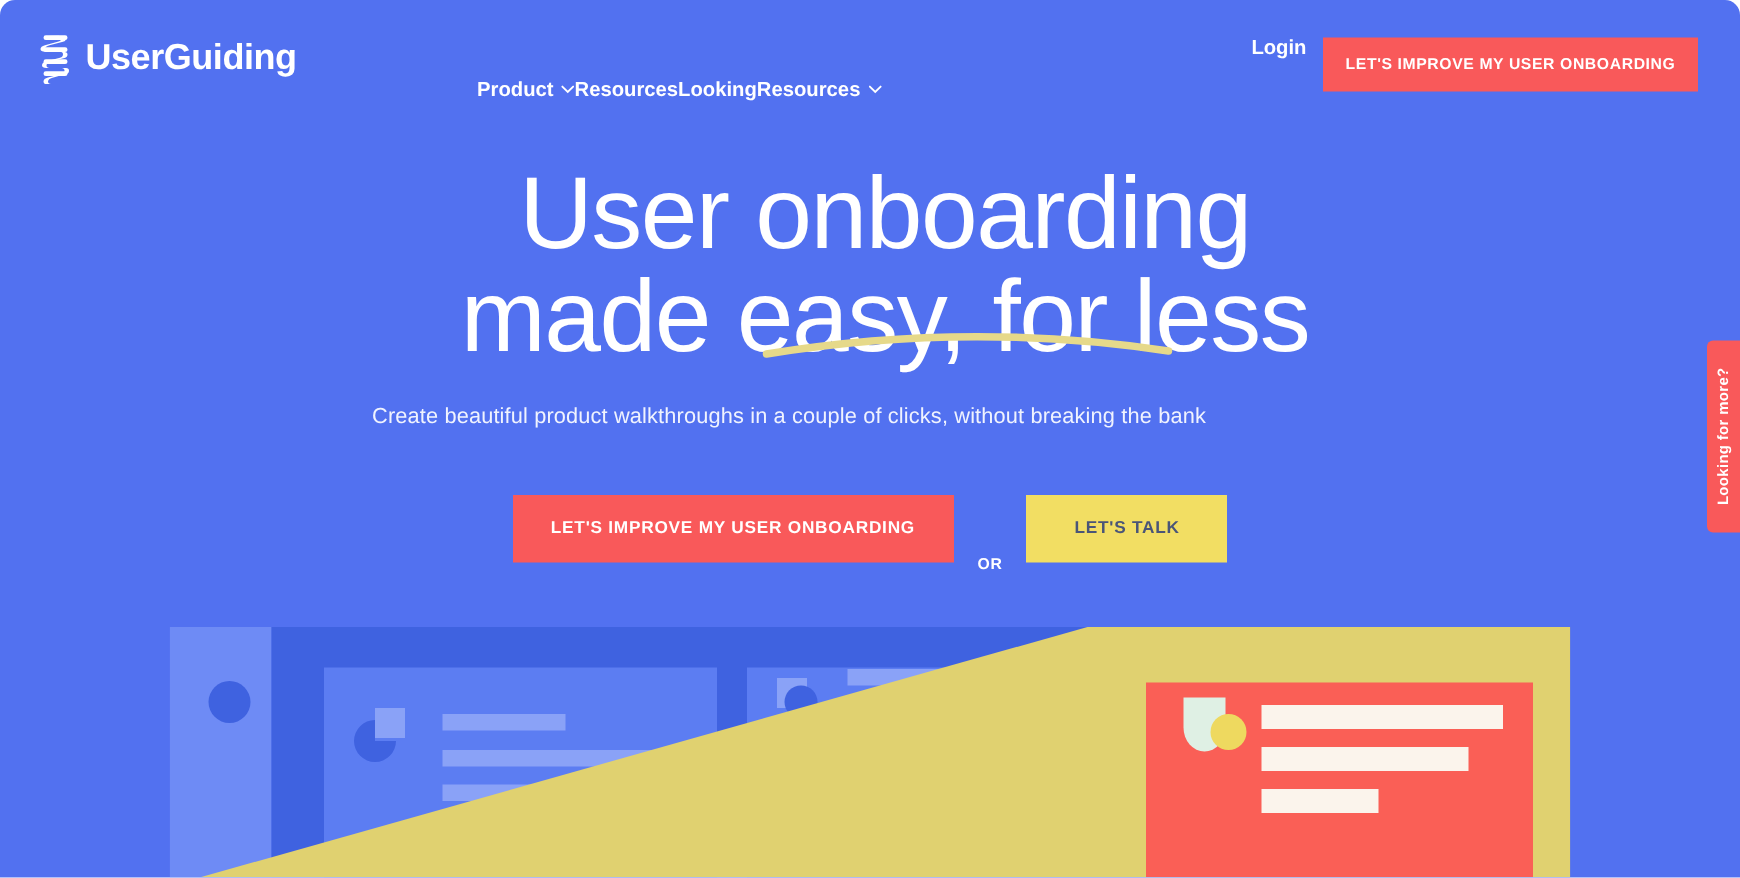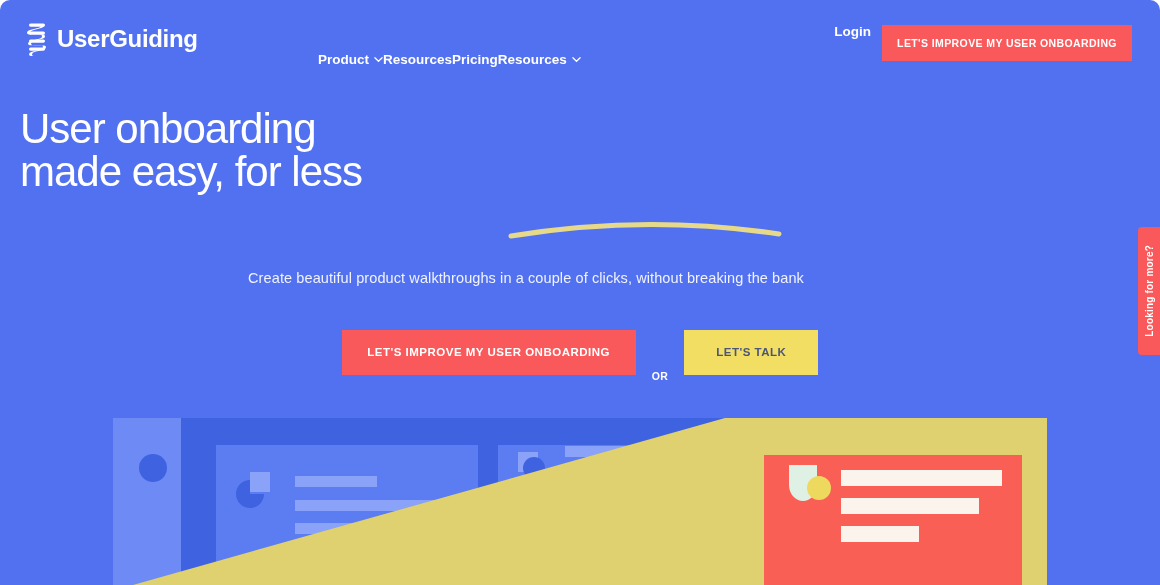--- a/index.html
+++ b/index.html
@@ -56,22 +56,22 @@
     font-size:10.5px; font-weight:bold; letter-spacing:0.4px;
     display:flex; align-items:center; justify-content:center;
     border:none; cursor:pointer; white-space:nowrap;
     font-family:"Liberation Sans", sans-serif;
   }
 
   
   .hero { position:absolute; top:0; left:0; width:1160px; }
   .headline {
     position:absolute; top:108px; left:0; width:1160px;
-    text-align:left; color:#ffffff;
-    font-size:42px; line-height:1.02; font-weight:400;
+    text-align:center; color:#ffffff;
+    font-size:68px; line-height:1.02; font-weight:400;
     letter-spacing:-1px;
     padding-left:20px;
   }
   .headline .l2 { display:block; }
   .swoosh {
     position:absolute; top:212px; left:505px;
     width:280px; height:32px;
   }
   .subtitle {
     position:absolute; top:270px; left:0; width:1028px;
@@ -155,21 +155,21 @@
         <span class="caret">
           <svg width="9" height="9" viewBox="0 0 10 10">
               <path d="M1 3 L5 7 L9 3" stroke="#ffffff" stroke-width="1.4" fill="none" stroke-linecap="round"></path>
             </svg>
         </span>
       </div>
       <div class="nav-item">
         <span>Resources</span>
       </div>
       <div class="nav-item">
-        <span>Pricing</span>
+        <span>Looking</span>
       </div>
       <div class="nav-item">
         <span>Resources</span>
         <span class="caret">
           <svg width="9" height="9" viewBox="0 0 10 10">
               <path d="M1 3 L5 7 L9 3" stroke="#ffffff" stroke-width="1.4" fill="none" stroke-linecap="round"></path>
             </svg>
         </span>
       </div>
     </nav>

